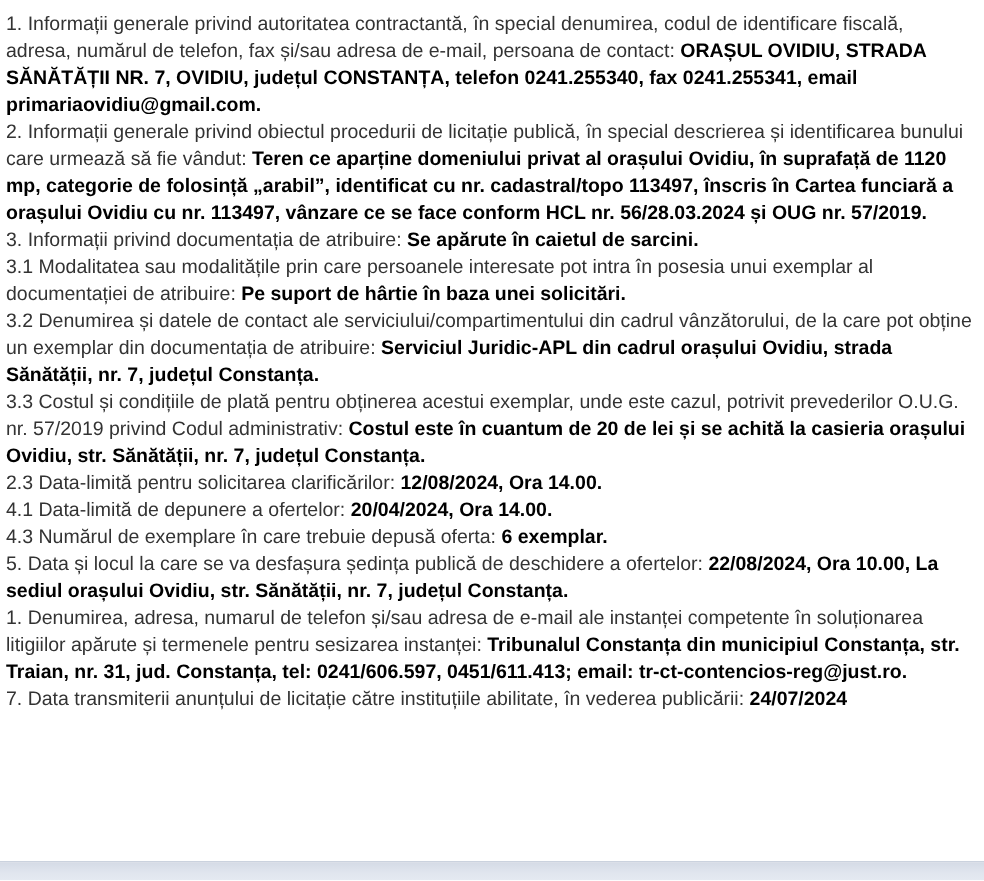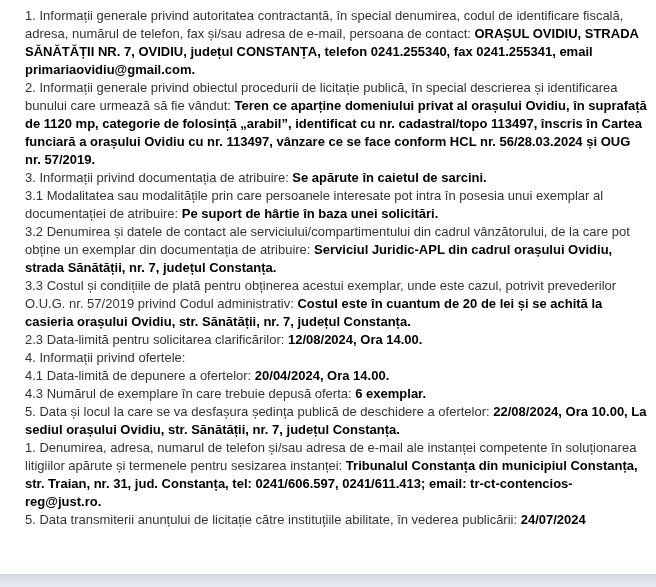--- a/index.html
+++ b/index.html
@@ -12,21 +12,21 @@
     width: 656px;
     height: 587px;
     background: #ffffff;
     overflow: hidden;
     font-family: "Liberation Sans", "DejaVu Sans", sans-serif;
     font-size: 13px;
     line-height: 18px;
     color: #333333;
   }
   .doc {
-    padding: 7px 8px 0 25px;
+    padding: 7px 8px 0 4px;
   }
   .doc p {
     margin: 0;
     padding: 0;
   }
   .doc .b {
     font-weight: bold;
     color: #000000;
   }
   .bottom-strip {
@@ -44,21 +44,20 @@
 
 <div class="page">
   <article class="doc">
       <p><span>1. Informații generale privind autoritatea contractantă, în special denumirea, codul de identificare fiscală, adresa, numărul de telefon, fax și/sau adresa de e-mail, persoana de contact: </span><span class="b">ORAȘUL OVIDIU, STRADA SĂNĂTĂȚII NR. 7, OVIDIU, județul CONSTANȚA, telefon 0241.255340, fax 0241.255341, email primariaovidiu@gmail.com.</span></p>
       <p><span>2. Informații generale privind obiectul procedurii de licitație publică, în special descrierea și identificarea bunului care urmează să fie vândut: </span><span class="b">Teren ce aparține domeniului privat al orașului Ovidiu, în suprafață de 1120 mp, categorie de folosință „arabil”, identificat cu nr. cadastral/topo 113497, înscris în Cartea funciară a orașului Ovidiu cu nr. 113497, vânzare ce se face conform HCL nr. 56/28.03.2024 și OUG nr. 57/2019.</span></p>
       <p><span>3. Informații privind documentația de atribuire: </span><span class="b">Se apărute în caietul de sarcini.</span></p>
       <p><span>3.1 Modalitatea sau modalitățile prin care persoanele interesate pot intra în posesia unui exemplar al documentației de atribuire: </span><span class="b">Pe suport de hârtie în baza unei solicitări.</span></p>
       <p><span>3.2 Denumirea și datele de contact ale serviciului/compartimentului din cadrul vânzătorului, de la care pot obține un exemplar din documentația de atribuire: </span><span class="b">Serviciul Juridic-APL din cadrul orașului Ovidiu, strada Sănătății, nr. 7, județul Constanța.</span></p>
       <p><span>3.3 Costul și condițiile de plată pentru obținerea acestui exemplar, unde este cazul, potrivit prevederilor O.U.G. nr. 57/2019 privind Codul administrativ: </span><span class="b">Costul este în cuantum de 20 de lei și se achită la casieria orașului Ovidiu, str. Sănătății, nr. 7, județul Constanța.</span></p>
       <p><span>2.3 Data-limită pentru solicitarea clarificărilor: </span><span class="b">12/08/2024, Ora 14.00.</span></p>
-      <p><span>4. Informații privind ofertele:</span></p>
       <p><span>4.1 Data-limită de depunere a ofertelor: </span><span class="b">20/04/2024, Ora 14.00.</span></p>
       <p><span>4.3 Numărul de exemplare în care trebuie depusă oferta: </span><span class="b">6 exemplar.</span></p>
       <p><span>5. Data și locul la care se va desfașura ședința publică de deschidere a ofertelor: </span><span class="b">22/08/2024, Ora 10.00, La sediul orașului Ovidiu, str. Sănătății, nr. 7, județul Constanța.</span></p>
-      <p><span>1. Denumirea, adresa, numarul de telefon și/sau adresa de e-mail ale instanței competente în soluționarea litigiilor apărute și termenele pentru sesizarea instanței: </span><span class="b">Tribunalul Constanța din municipiul Constanța, str. Traian, nr. 31, jud. Constanța, tel: 0241/606.597, 0241/611.413; email: tr-ct-contencios-reg@just.ro.</span></p>
-      <p><span>5. Data transmiterii anunțului de licitație către instituțiile abilitate, în vederea publicării: </span><span class="b">24/07/2024</span></p>
+      <p><span>1. Denumirea, adresa, numarul de telefon și/sau adresa de e-mail ale instanței competente în soluționarea litigiilor apărute și termenele pentru sesizarea instanței: </span><span class="b">Tribunalul Constanța din municipiul Constanța, str. Traian, nr. 31, jud. Constanța, tel: 0241/606.597, 0451/611.413; email: tr-ct-contencios-reg@just.ro.</span></p>
+      <p><span>7. Data transmiterii anunțului de licitație către instituțiile abilitate, în vederea publicării: </span><span class="b">24/07/2024</span></p>
     </article>
   <div class="bottom-strip"></div>
 </div>
 
 </body></html>

